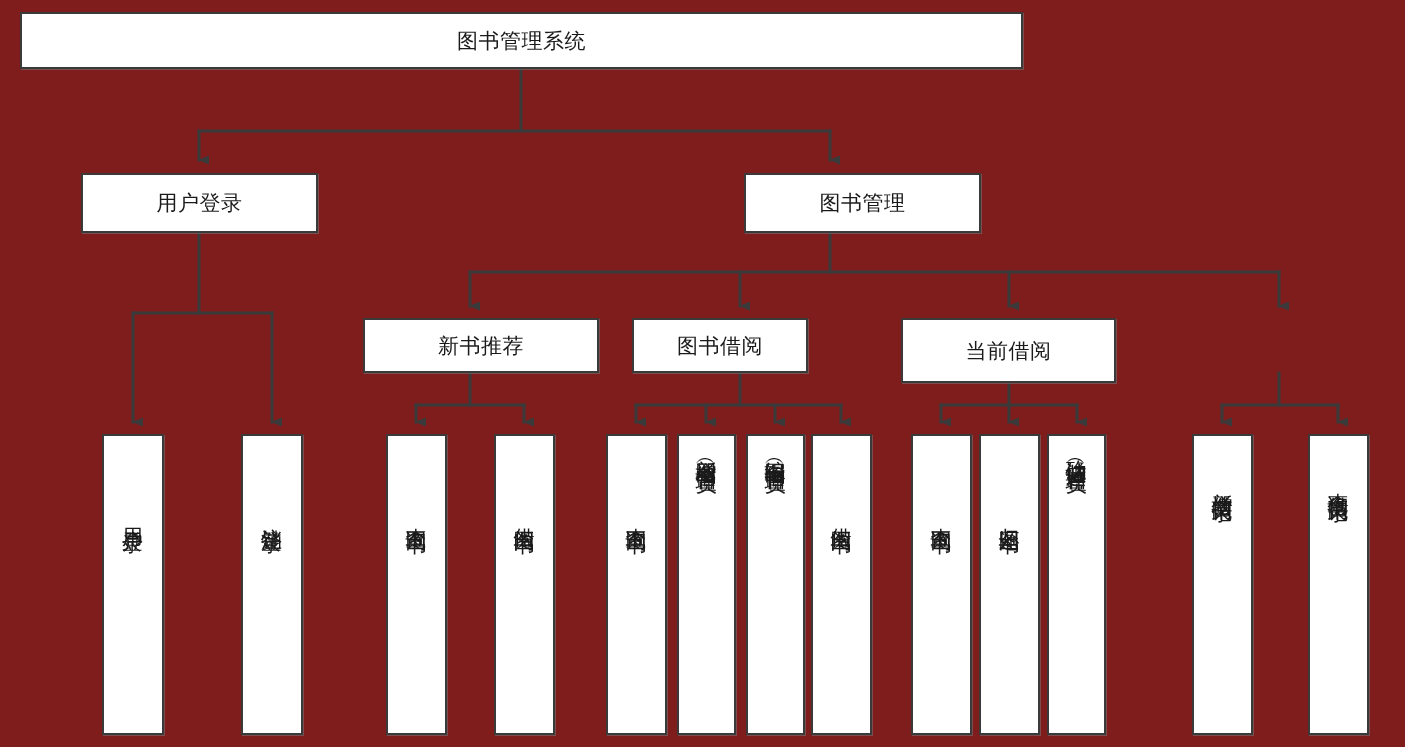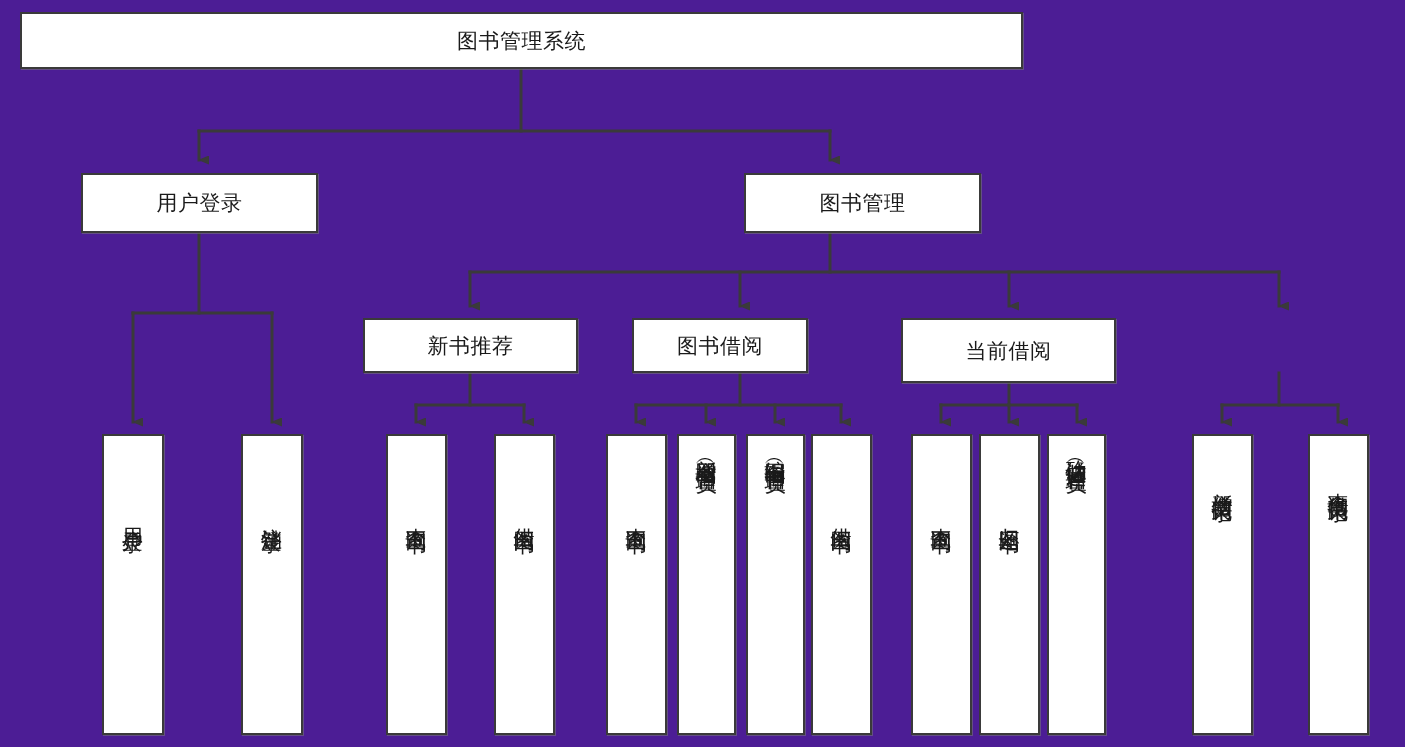--- a/index.html
+++ b/index.html
@@ -10,21 +10,21 @@
   body {
     width: 1405px;
     height: 747px;
     font-family: "Liberation Sans", "DejaVu Sans", sans-serif;
     overflow: hidden;
   }
   #diagram-root {
     position: relative;
     width: 1405px;
     height: 747px;
-    background: #4c1d95;
+    background: #7f1d1d;
   }
   svg.edges {
     position: absolute;
     left: 0;
     top: 0;
     width: 1405px;
     height: 747px;
     pointer-events: none;
   }
   .node {
@@ -130,21 +130,21 @@
   </div>
 
   <div class="node horizontal" style="left:81px; top:173px; width:237px; height:60px;">
     <span class="node-label">用户登录</span>
   </div>
 
   <div class="node horizontal" style="left:711px; top:173px; width:237px; height:60px;margin-left:33px;">
     <span class="node-label">图书管理</span>
   </div>
 
-  <div class="node horizontal" style="left:363px; top:318px; width:215px; height:55px;">
+  <div class="node horizontal" style="left:363px; top:318px; width:236px; height:55px;">
     <span class="node-label">新书推荐</span>
   </div>
 
   <div class="node horizontal" style="left:632px; top:318px; width:176px; height:55px;">
     <span class="node-label">图书借阅</span>
   </div>
 
   <div class="node horizontal" style="left:901px; top:318px; width:215px; height:65px;">
     <span class="node-label">当前借阅</span>
   </div>

